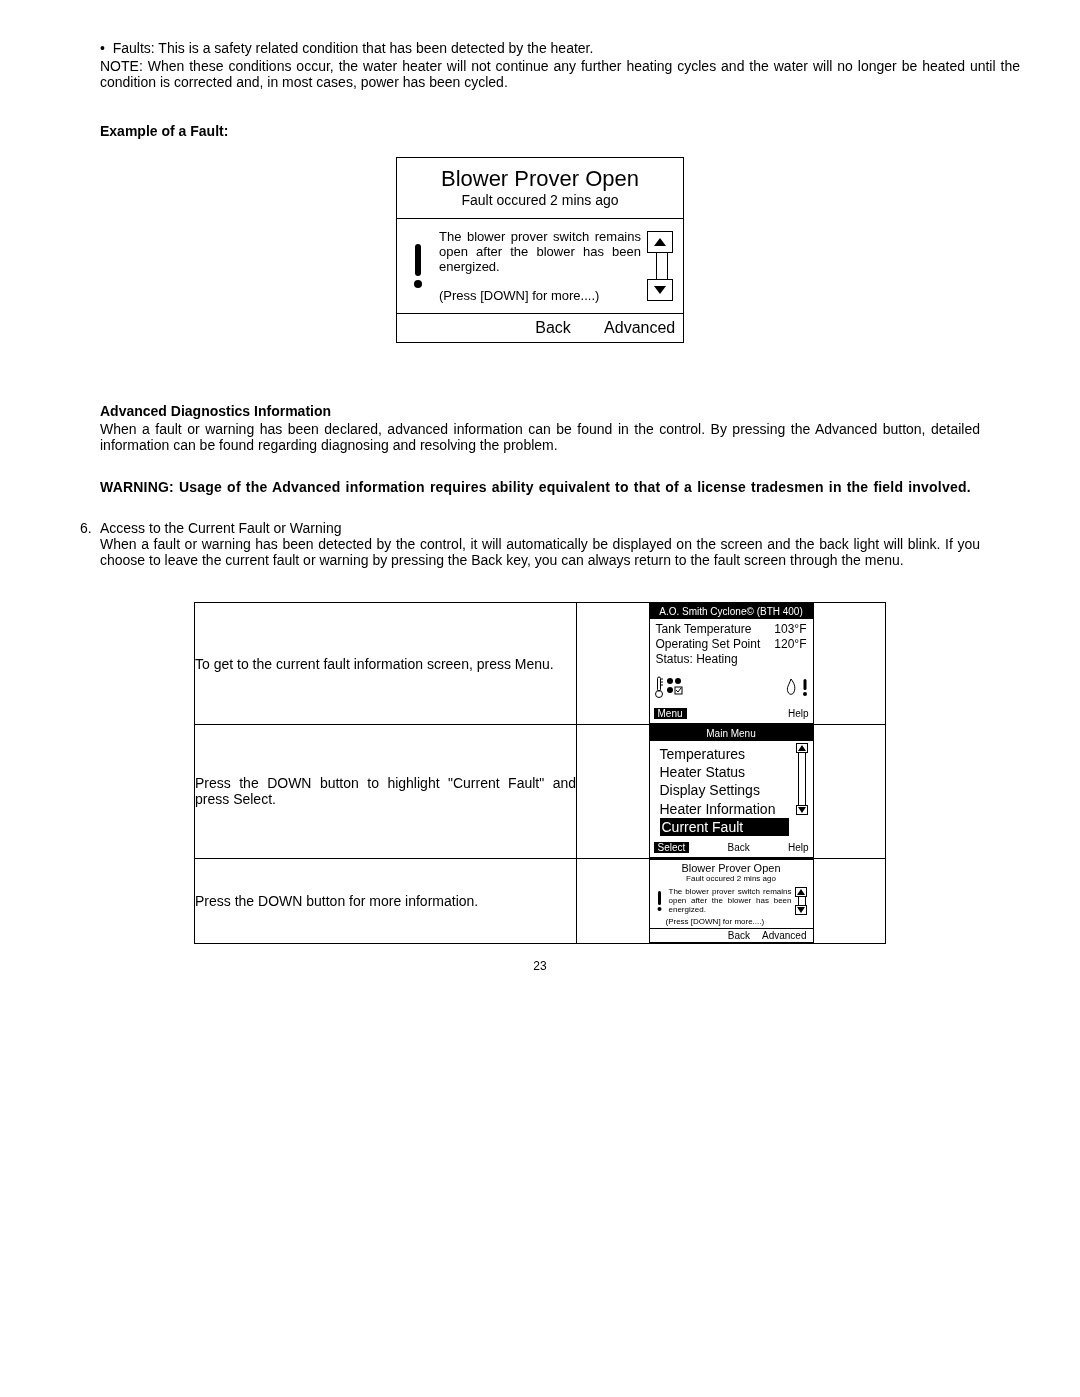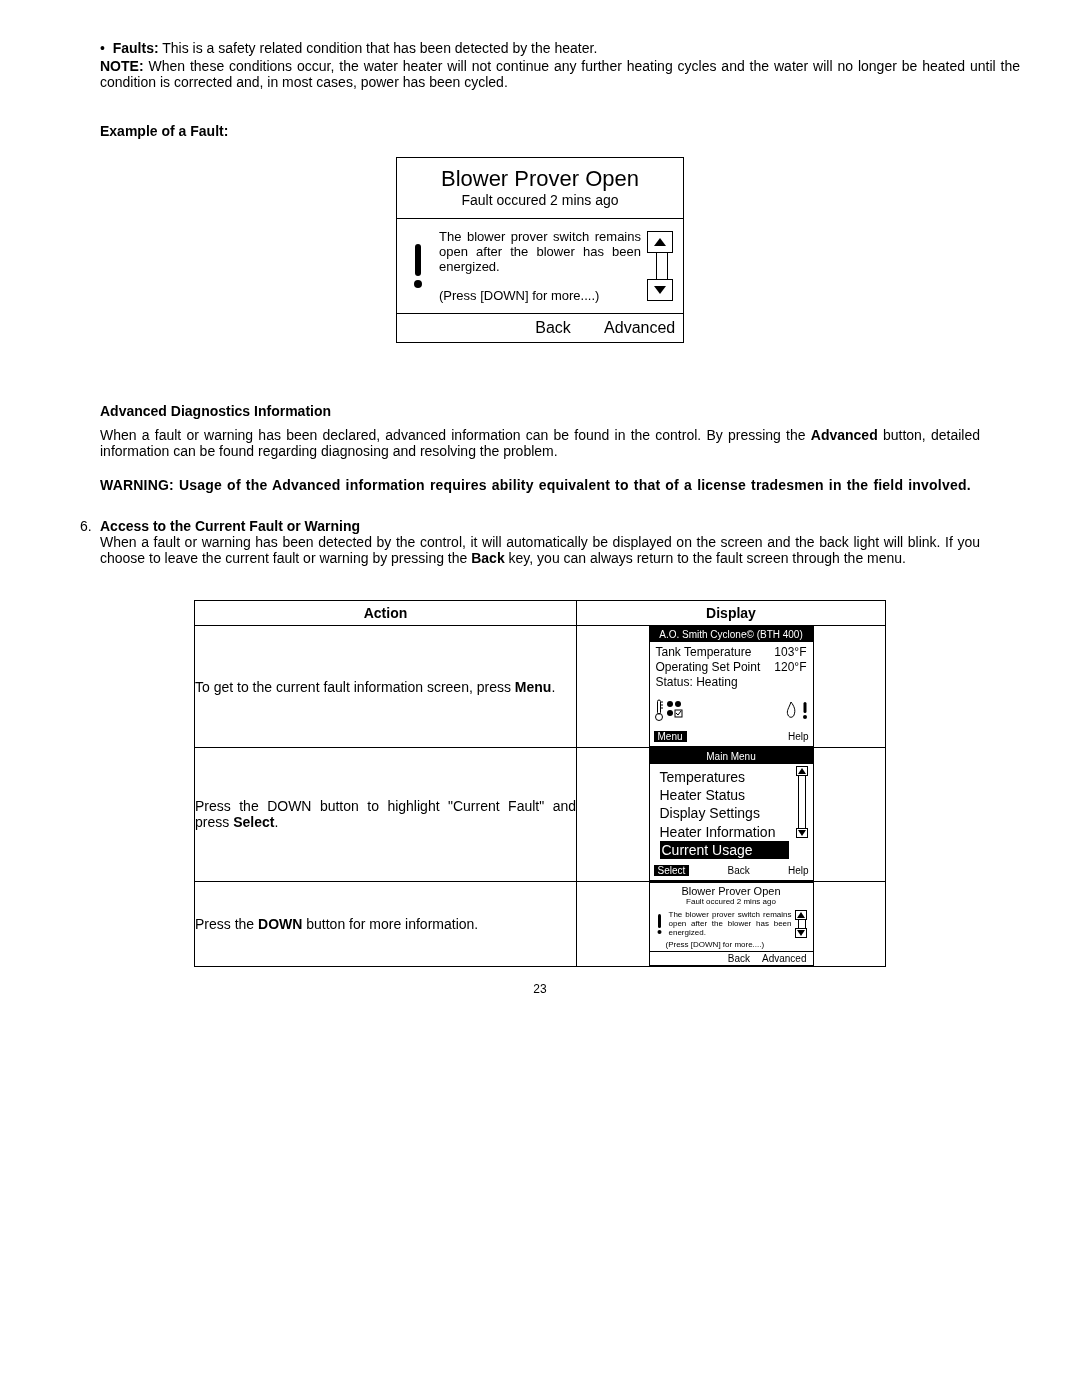--- a/index.html
+++ b/index.html
@@ -1,35 +1,35 @@
 <!DOCTYPE html>
 <html><head>
 <meta charset="utf-8">
 <style>
   * { box-sizing: border-box; margin: 0; padding: 0; }
   body { font-family: Arial, Helvetica, sans-serif; font-size: 14px; color: #000; background: #fff; width: 1080px; padding: 40px 60px 30px 60px; }
   .bullet-line { margin-left: 40px; text-indent: -12px; padding-left: 12px; margin-bottom: 2px; }
   .note-block { margin-left: 40px; text-align: justify; margin-bottom: 33px; }
-  .bold { font-weight: bold; }
+  .bold { font-weight: normal; }
   .heading-small { font-weight: bold; margin-bottom: 18px; margin-left: 40px; }
 
   
   .big-display { width: 288px; margin: 0 auto 60px auto; border: 1px solid #000; }
   .big-top { border-bottom: 1px solid #000; padding: 8px 10px 10px 10px; }
   .big-title { font-size: 22px; text-align: center; }
   .big-sub { font-size: 14px; text-align: center; }
   .big-body-row { display: flex; align-items: stretch; padding: 10px 6px 10px 6px; }
   .big-exclaim { width: 30px; display:flex; align-items:center; justify-content:center; }
   .big-body-text { flex:1; font-size: 13px; text-align: justify; padding: 0 6px; }
   .big-arrows { width: 30px; display:flex; flex-direction:column; justify-content:space-between; padding: 2px 0; }
   .arrow-box-lg { width: 26px; height: 22px; border:1px solid #000; display:flex; align-items:center; justify-content:center; }
   .big-footer { border-top:1px solid #000; display:flex; font-size:16px; }
   .big-footer-cell { flex:1; text-align:center; padding:5px 0; }
 
-  .para-just { text-align: justify; margin-bottom: 18px; margin-left: 40px; margin-right: 40px; }
+  .para-just { text-align: justify; margin-bottom: 26px; margin-left: 40px; margin-right: 40px; }
   .para-num { display:flex; margin-bottom: 2px; }
   .para-num-n { width: 20px; }
   .para-num-t { flex:1; text-align: justify; margin-right: 40px; }
   .warning-block { font-weight: bold; text-align: justify; margin: 0 40px 25px 40px; letter-spacing: 0.2px; word-spacing: 1px; }
 
   
   table.main { width: 692px; margin: 0 auto; border-collapse: collapse; }
   table.main th, table.main td { border: 1px solid #000; padding: 0; font-size: 14px; }
   table.main th { font-weight: bold; padding: 4px 0; }
   .action-cell { padding: 6px 10px; text-align: justify; vertical-align: middle; width: 382px; }
@@ -108,44 +108,40 @@
     </div>
   </div>
   <div class="big-footer">
     <div class="big-footer-cell" style="flex:1.3;"></div>
     <div class="big-footer-cell">Back</div>
     <div class="big-footer-cell">Advanced</div>
   </div>
 </div>
 
 
-<div class="heading-small" style="margin-bottom:8px;">Advanced Diagnostics Information</div>
+<div class="heading-small" style="margin-bottom:2px;">Advanced Diagnostics Information</div>
 <div class="para-just">
   <span>When a fault or warning has been declared, advanced information can be found in the control. By pressing the </span><span class="bold">Advanced</span><span> button, detailed information can be found regarding diagnosing and resolving the problem.</span>
 </div>
 <div class="warning-block">WARNING: Usage of the Advanced information requires ability equivalent to that of a license tradesmen in the field involved.</div>
 
 
 <div class="para-num" style="margin-left:20px;">
   <div class="para-num-n">6.</div>
   <div class="para-num-t">
     <span class="bold">Access to the Current Fault or Warning</span><br>
     <span>When a fault or warning has been detected by the control, it will automatically be displayed on the screen and the back light will blink. If you choose to leave the current fault or warning by pressing the </span><span class="bold">Back</span><span> key, you can always return to the fault screen through the menu.</span>
   </div>
 </div>
 
 <br><br>
 
 
 <table class="main">
   <tbody>
-      <tr>
-    <th>Action</th>
-    <th>Display</th>
-  </tr>
 
   <tr>
     <td class="action-cell">
       <span>To get to the current fault information screen, press </span><span class="bold">Menu</span><span>.</span>
     </td>
     <td class="display-cell">
       <div class="lcd">
         <div class="lcd-header-dark">A.O. Smith Cyclone© (BTH 400)</div>
         <div class="lcd-body">
           <div class="lcd-row">
@@ -199,21 +195,21 @@
     </td>
     <td class="display-cell">
       <div class="lcd">
         <div class="lcd-header-dark">Main Menu</div>
         <div class="menu-flex">
           <div class="col-list lcd-menu-list">
             <span>Temperatures</span><br>
             <span>Heater Status</span><br>
             <span>Display Settings</span><br>
             <span>Heater Information</span><br>
-            <span class="hl">Current Usage</span>
+            <span class="hl">Current Fault</span>
           </div>
           <div class="col-scroll">
             <div class="sm-arrow">
                   <svg width="8" height="6">
                     <polygon points="4,0 8,6 0,6" fill="#000"></polygon>
                   </svg>
                 </div>
             <div style="flex:1; width:8px; border-left:1px solid #000; border-right:1px solid #000;"></div>
             <div class="sm-arrow">
                   <svg width="8" height="6">

